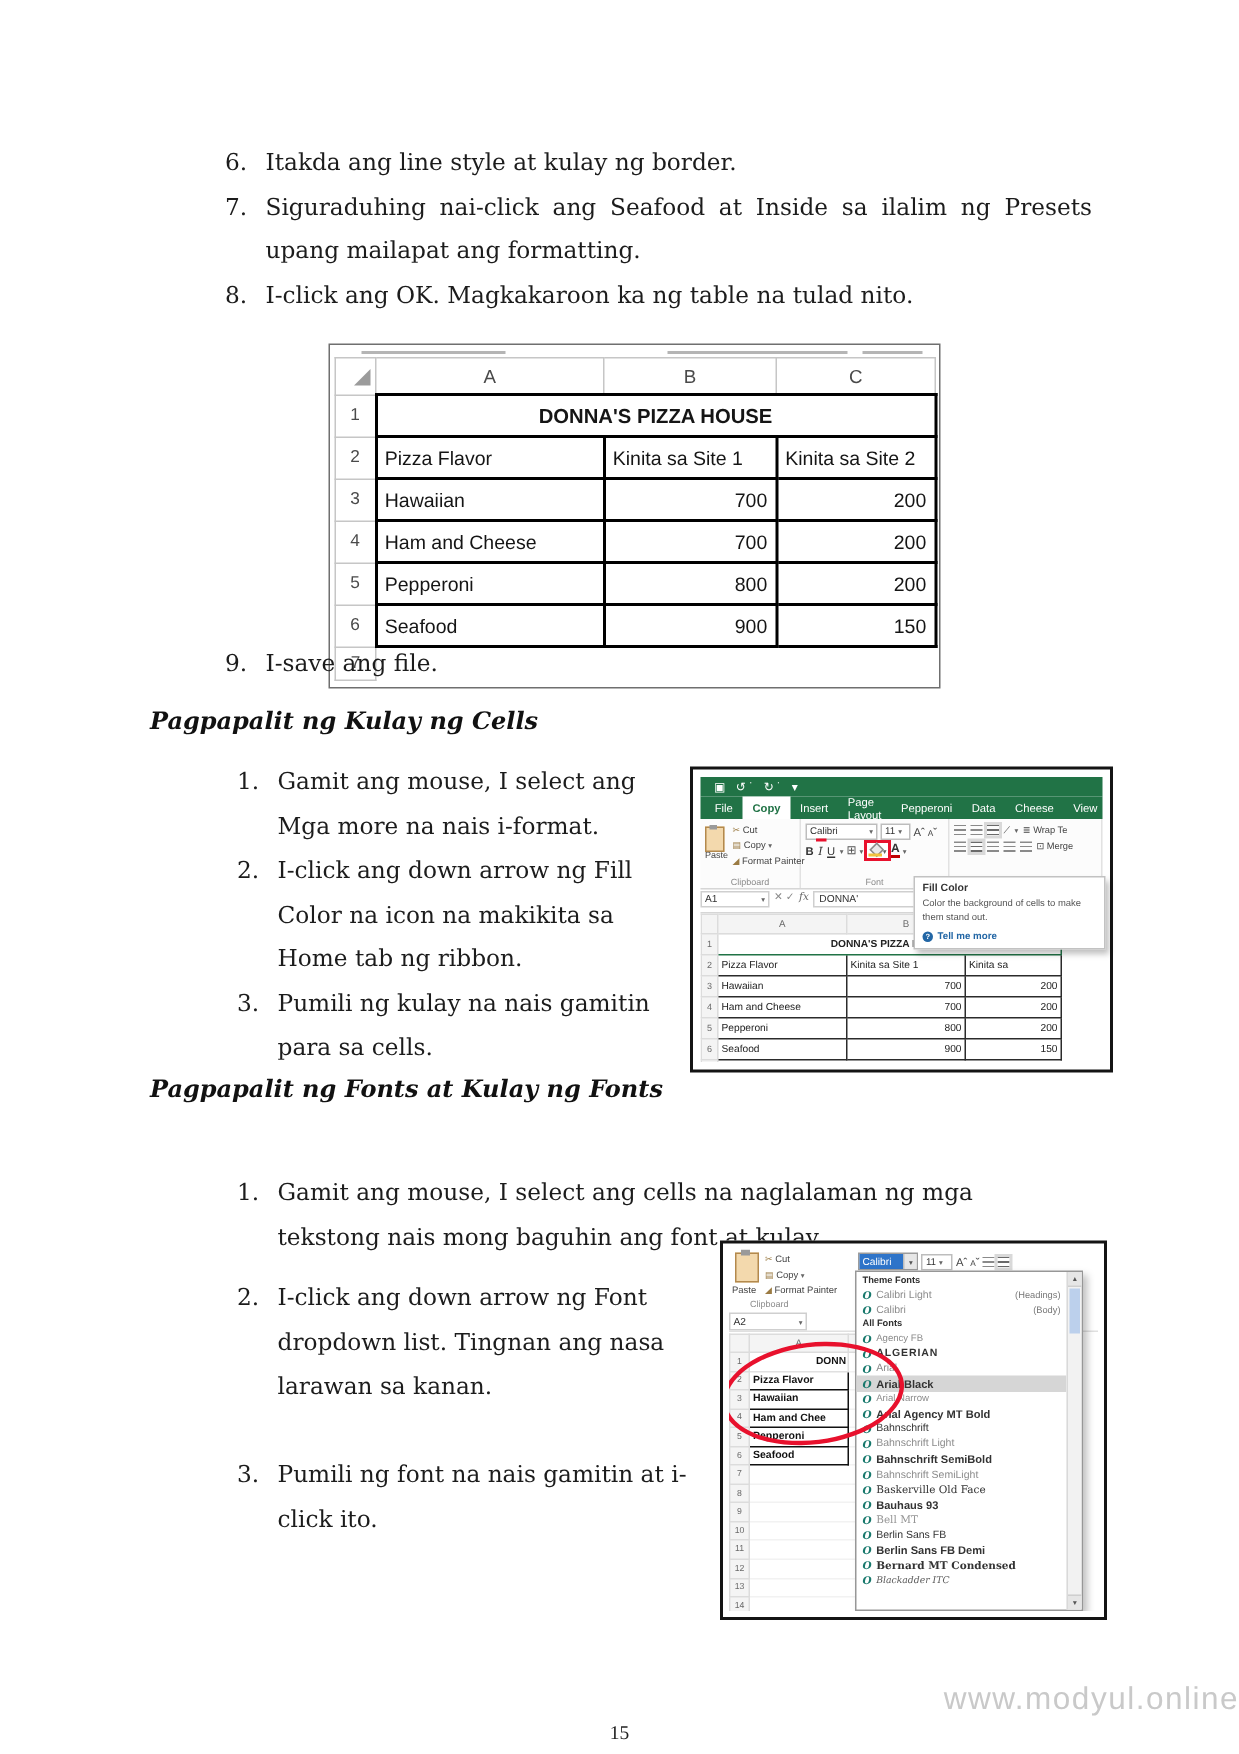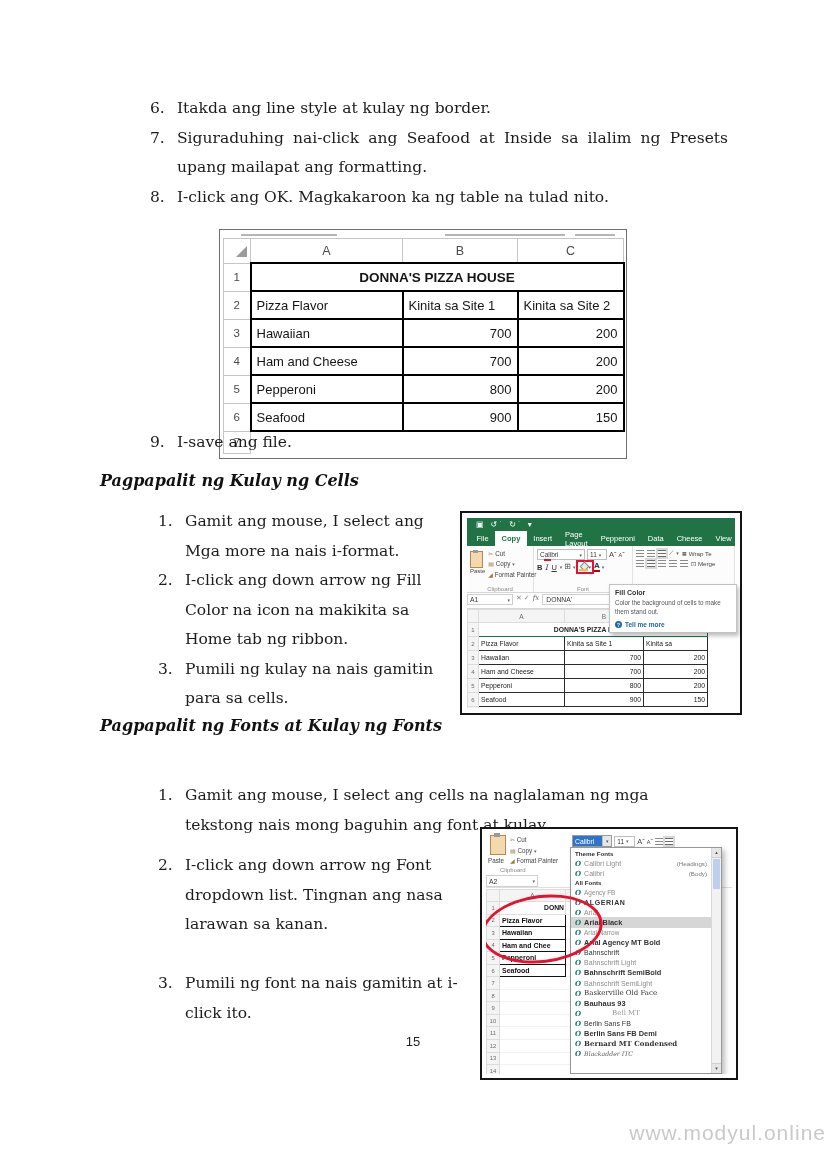--- a/index.html
+++ b/index.html
@@ -13,22 +13,22 @@
   .step .t{flex:1;}
   .justify .t{text-align:justify;}
   .step9{position:absolute;left:150px;top:428px;width:400px;}
   .h-section{position:absolute;font-size:16px;font-weight:bold;font-style:italic;color:#111;}
   .h-cells{left:100px;top:471px;}
   .h-fonts{left:100px;top:716px;}
   .steps-cells{position:absolute;left:158px;top:507px;width:302px;}
   .steps-fonts1{position:absolute;left:158px;top:781px;width:552px;}
   .steps-fonts2{position:absolute;left:158px;top:851px;width:312px;}
   .steps-fonts3{position:absolute;left:158px;top:969px;width:312px;}
-  .pagenum{position:absolute;left:0;top:1034px;width:100%;text-align:center;
-           font-size:13px;font-family:Liberation Sans, sans-serif;color:#222;}
+  .pagenum{position:absolute;left:0;top:1147px;width:100%;text-align:center;
+           font-size:13px;font-family:Liberation Serif, serif;color:#222;}
   .watermark{position:absolute;left:0;top:1121px;width:100%;text-align:right;
              font-size:21px;letter-spacing:1px;color:#c9c9c9;font-family:"Liberation Sans", sans-serif;}
 
   
   .xlwrap{position:absolute;left:219px;top:229px;width:400px;border:1.5px solid #6f6f6f;
           background:#fff;padding:2px 3px 4px 3px;font-family:"Liberation Sans", sans-serif;}
   .guides{position:relative;height:6px;}
   .guides span{position:absolute;top:2px;border-top:2px solid #b5b5b5;}
   .g1{left:18px;width:96px;} .g2{left:222px;width:120px;} .g3{left:352px;width:40px;}
   table.xlt{border-collapse:collapse;width:100%;table-layout:fixed;}
@@ -131,21 +131,21 @@
   .lhead{font-size:6.2px;font-weight:bold;color:#2f2f2f;padding:1px 4px;}
   .fitem{display:flex;align-items:center;gap:3px;padding:0 4px;height:10.1px;font-size:7px;color:#333;white-space:nowrap;overflow:hidden;}
   .oic{flex:none;font-weight:bold;color:#17786c;font-size:7px;font-style:italic;font-family:"DejaVu Serif",serif;}
   .tag{margin-left:auto;font-size:6.2px;color:#777;}
   .fi-sel{background:#d6d6d6;font-weight:bold;font-size:7.4px;}
   .f-alg{font-weight:bold;letter-spacing:.6px;}
   .f-gray{color:#8c8c8c;}
   .f-narrow{font-size:6.4px;color:#8c8c8c;}
   .f-bold{font-weight:bold;font-size:7.4px;}
   .f-serif{font-family:"DejaVu Serif",serif;}
-  .f-serifgray{font-family:"DejaVu Serif",serif;color:#969696;margin-left:28px;}
+  .f-serifgray{font-family:"DejaVu Serif",serif;color:#969696;}
   .f-bserif{font-weight:bold;font-family:"DejaVu Serif",serif;}
   .f-script{font-style:italic;font-family:"DejaVu Serif",serif;font-size:6.2px;color:#5a5a5a;}
   .sbar{width:9px;border-left:1px solid #d9d9d9;background:#f2f2f2;display:flex;flex-direction:column;align-items:center;}
   .sbtn{width:9px;height:9px;background:#e6e6e6;border-bottom:1px solid #cfcfcf;color:#555;font-size:4.5px;
         display:flex;align-items:center;justify-content:center;}
   .sthumb{width:7px;height:30px;background:#bcd0ec;margin-top:1px;}
   .sbtn.down{margin-top:auto;border-top:1px solid #cfcfcf;border-bottom:none;}
   .msheet2{position:absolute;left:0;top:56px;width:96px;bottom:0;z-index:1;}
   table.ms2{border-collapse:collapse;table-layout:fixed;font-size:6.8px;color:#111;width:96px;}
   .ms2 col.rn{width:13px;} .ms2 col.ca{width:66px;} .ms2 col.cx{width:17px;}

